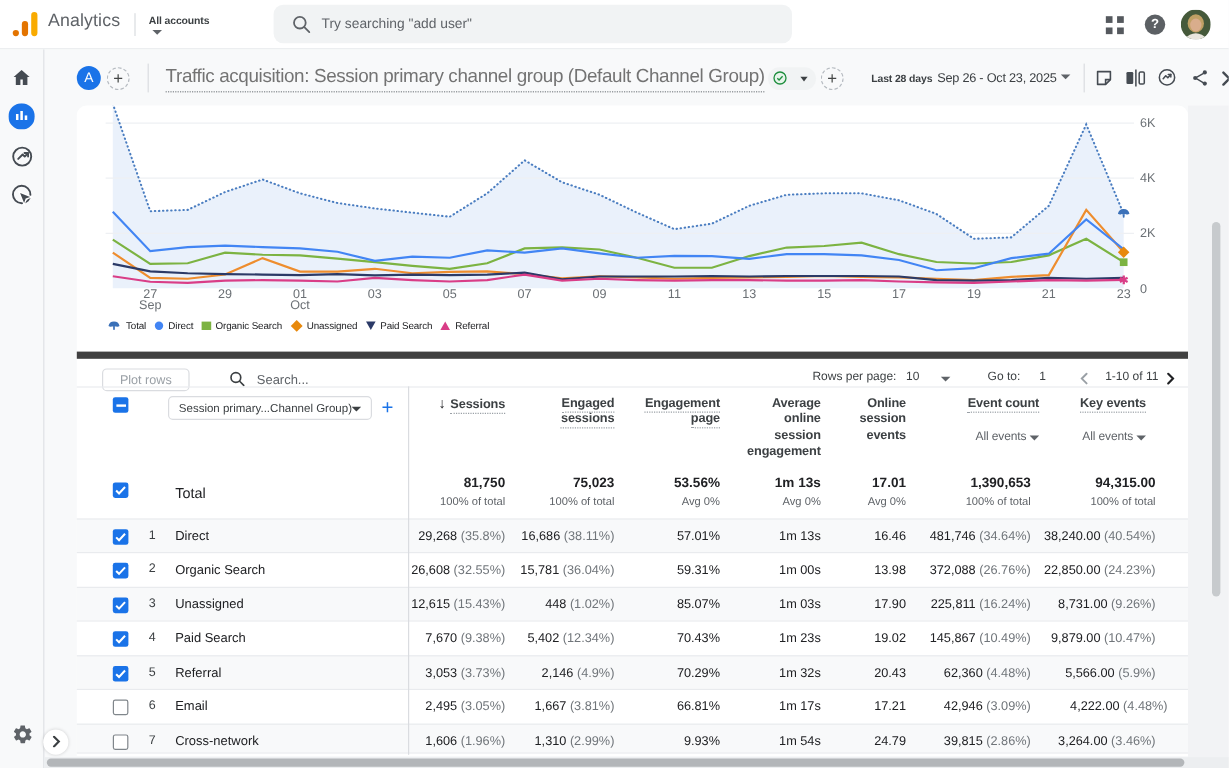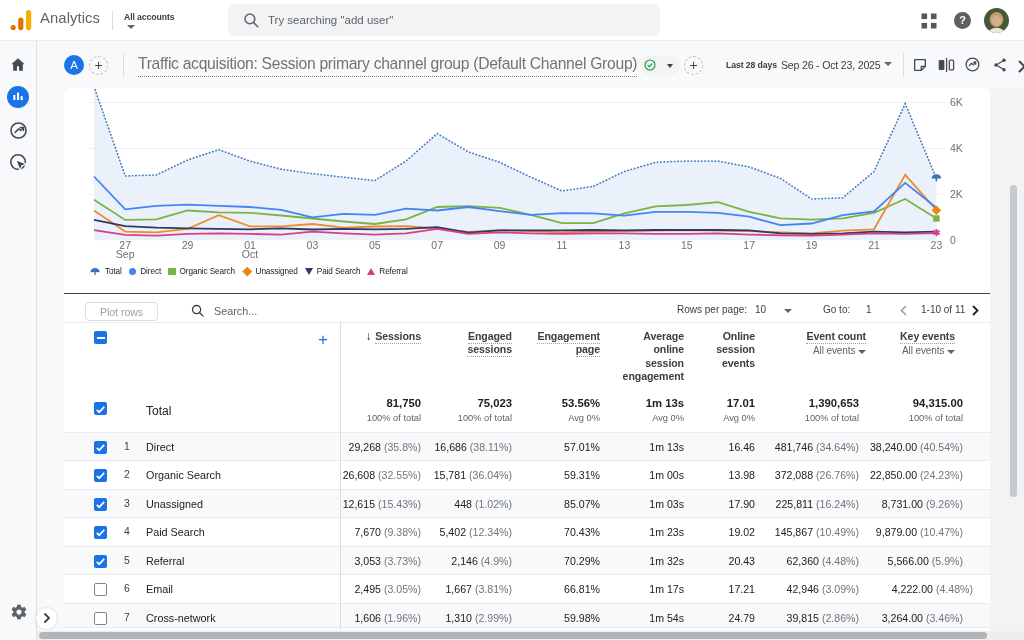--- a/index.html
+++ b/index.html
@@ -35,31 +35,31 @@
 #card{position:absolute;left:64px;top:88px;width:926px;height:541px;background:#fff;border-radius:8px 8px 0 0;z-index:1}
 #chart{position:absolute;left:0;top:0}
 #legend{position:absolute;left:25px;top:178px;display:flex;align-items:center;font-size:8.2px;color:#202124;letter-spacing:-.1px}
 .li{display:flex;align-items:center;margin-right:7px}
 .li svg,.li .dot,.li .sq,.li .dia,.li .tdn,.li .tup{margin-right:4px}
 .dot{width:7.5px;height:7.5px;border-radius:50%}
 .sq{width:7.5px;height:7.5px}
 .dia{width:6.5px;height:6.5px;background:#e8890c;transform:rotate(45deg);margin:0 5px 0 2px!important}
 .tdn{width:0;height:0;border-left:4.5px solid transparent;border-right:4.5px solid transparent;border-top:7.5px solid #2b3a67}
 .tup{width:0;height:0;border-left:4.5px solid transparent;border-right:4.5px solid transparent;border-bottom:7.5px solid #d93d87}
-#ctrl{position:absolute;left:0;top:205px;width:926px;height:34px;border-top:1px solid #404040}
+#ctrl{position:absolute;left:0;top:205px;width:926px;height:34px;border-top:6px solid #404040}
 #plotrows{position:absolute;left:21px;top:8px;width:73px;height:19px;border:1px solid #dadce0;border-radius:4px;color:#9aa0a6;font-size:10.5px;text-align:center;line-height:18px}
 #csearch{position:absolute;left:126px;top:9px;color:#5f6368;font-size:10.8px}
 #csearch svg{vertical-align:-3px;margin-right:9px}
 #pager{position:absolute;left:0;top:10px;font-size:10px;color:#3c4043;width:926px;height:14px}
 #pager span{position:absolute;top:0}
 #pager span{margin-left:18px}
 .car{display:inline-block;width:0;height:0;border-left:4px solid transparent;border-right:4px solid transparent;border-top:4.5px solid #5f6368}
 .hcell{position:absolute;top:7px;text-align:right;font-size:10.6px;font-weight:bold;color:#3c4043;line-height:13.4px;letter-spacing:-.1px}
 .du{border-bottom:1.3px dotted #9aa0a6;padding-bottom:1px}
-.hsub{font-weight:normal;color:#5f6368;margin-top:1px;font-size:10px}
+.hsub{font-weight:normal;color:#5f6368;margin-top:15px;font-size:10px}
 .sarr{font-weight:normal;color:#202124;margin-right:4px;font-size:12px}
 #thead{position:absolute;left:0;top:234px;width:926px;height:68px;border-top:1px solid #e9ebee}
 #dimpill{position:absolute;left:76px;top:7px;width:170px;height:20px;border:1px solid #dadce0;border-radius:4px;font-size:9.6px;color:#3c4043;line-height:19px;padding-left:8px;white-space:nowrap;overflow:hidden}
 #dimpill .car{position:absolute;right:8px;top:8px;border-top-color:#3c4043}
 #addim{position:absolute;left:254px;top:7px;color:#1a73e8;font-size:17px}
 .cb{position:absolute;width:13px;height:13px;border-radius:2px}
 .cb.on{background:#1a73e8}
 .cb.off{border:1.6px solid #80868b;background:#fff}
 .cb .dash{position:absolute;left:2.5px;top:5.5px;width:8px;height:2px;background:#fff}
 #trow{position:absolute;left:0;top:302px;width:926px;height:41.5px}
@@ -244,20 +244,21 @@
         <span style="left:839px">1-10 of 11</span>
         <span style="left:890px;top:1px"><svg width="7" height="11" viewBox="0 0 7 11">
             <path d="M1.5 1.5l4 4-4 4" stroke="#202124" stroke-width="1.8" fill="none" stroke-linecap="round"></path>
           </svg></span>
       </div>
   </div>
   <div id="thead">
     <div class="cb on" style="left:30px;top:8px">
         <span class="dash"></span>
       </div>
+    <div id="dimpill">Session primary...Channel Group)<span class="car"></span></div>
     <div id="addim">+</div>
     <div class="hcell" style="right:569px">
         <div><span class="sarr">↓</span><span class="du">Sessions</span></div>
       </div>
       <div class="hcell" style="right:478px">
         <div><span class="du">Engaged</span></div>
         <div><span class="du">sessions</span></div>
       </div>
       <div class="hcell" style="right:390px">
         <div><span class="du">Engagement</span></div>
@@ -398,21 +399,21 @@
       <span class="v" style="right:235px">17.21</span>
       <span class="v" style="right:131px">42,946 <i>(3.09%)</i></span>
       <span class="v" style="right:17px">4,222.00 <i>(4.48%)</i></span>
     </div>
     <div class="row shade" style="top:514.5px;height:28.5px">
       <div class="cb off" style="left:30px;top:8px"></div>
       <span class="rn">7</span>
       <span class="nm">Cross-network</span>
       <span class="v" style="right:569px">1,606 <i>(1.96%)</i></span>
       <span class="v" style="right:478px">1,310 <i>(2.99%)</i></span>
-      <span class="v" style="right:390px">59.98%</span>
+      <span class="v" style="right:390px">9.93%</span>
       <span class="v" style="right:306px">1m 54s</span>
       <span class="v" style="right:235px">24.79</span>
       <span class="v" style="right:131px">39,815 <i>(2.86%)</i></span>
       <span class="v" style="right:27px">3,264.00 <i>(3.46%)</i></span>
     </div>
   <div style="position:absolute;left:0;top:539px;width:926px;height:3px;background:#fff;border-top:1px solid #e9ebee"></div>
   <div id="vdiv"></div>
 </div>
 <div id="rstrip">
     <div id="vsb"></div>

